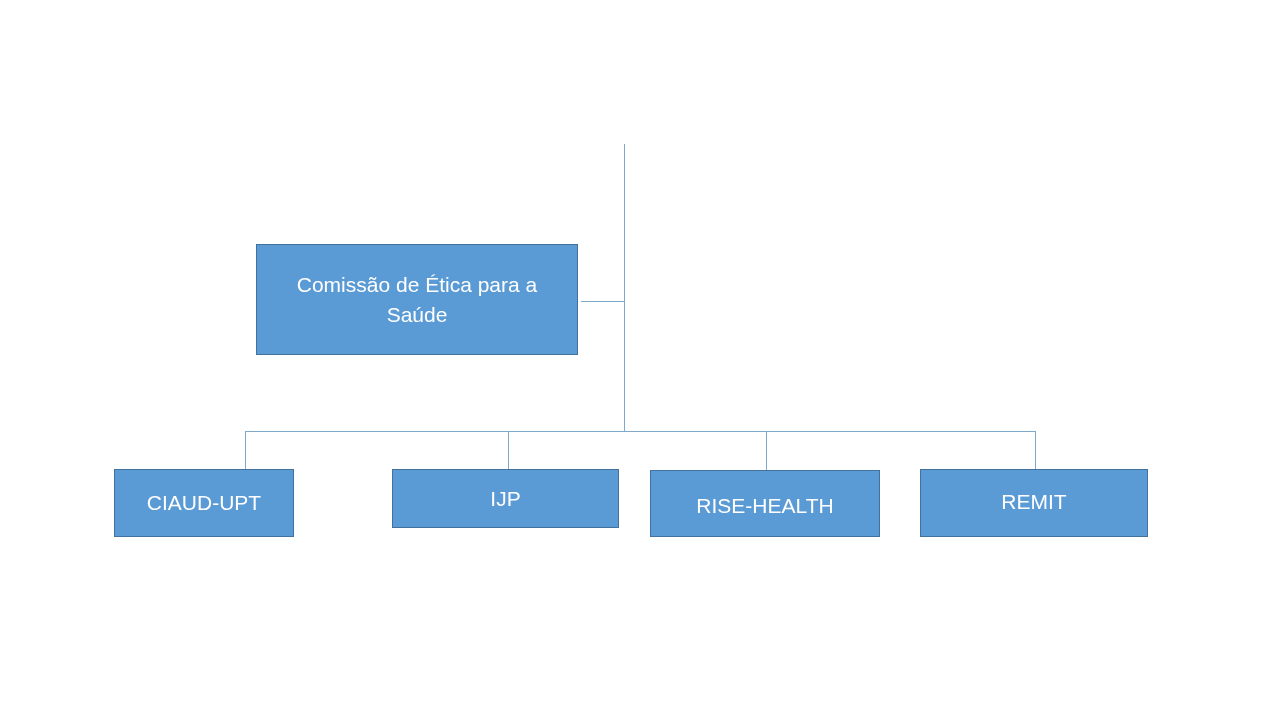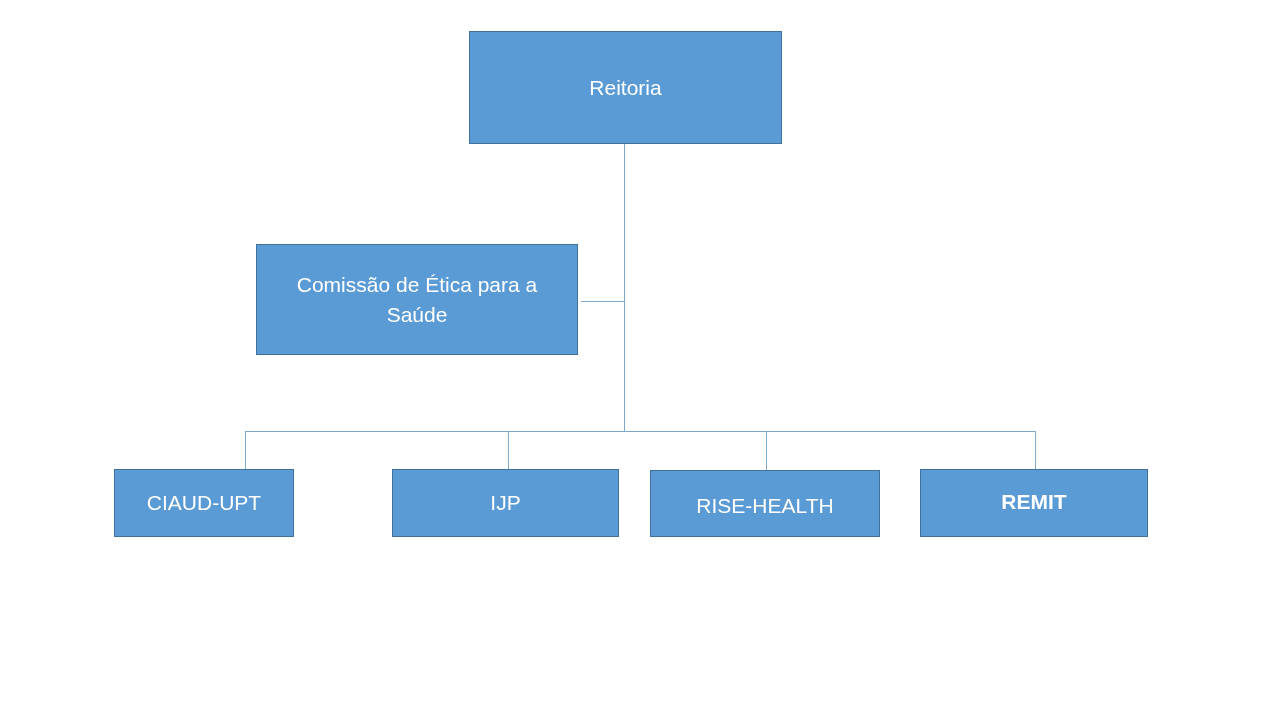--- a/index.html
+++ b/index.html
@@ -31,23 +31,23 @@
     justify-content: center;
     text-align: center;
     font-size: 21px;
     line-height: 30px;
   }
   .node .label { display: block; }
   .node-root   { left: 469px; top: 31px;  width: 313px; height: 113px; }
   .node-ethics { left: 256px; top: 244px; width: 322px; height: 111px; }
   .node-ethics .label { width: 292px; }
   .node-child-0 { left: 114px; top: 469px; width: 180px; height: 68px; }
-  .node-child-1 { left: 392px; top: 469px; width: 227px; height: 68px; }
+  .node-child-1 { left: 392px; top: 469px; width: 227px; height: 59px; }
   .node-child-2 { left: 650px; top: 470px; width: 230px; height: 67px; padding-top: 4px; text-align: center; }
-  .node-child-3 { left: 920px; top: 469px; width: 228px; height: 68px; padding-bottom: 2px; font-weight: bold; }
+  .node-child-3 { left: 920px; top: 469px; width: 228px; height: 68px; padding-bottom: 2px; }
   .connector {
     position: absolute;
     background: var(--connector);
   }
   .conn-trunk      { left: 624px; top: 144px; width: 1px;  height: 287px; }
   .conn-ethics     { left: 581px; top: 301px; width: 43px; height: 1px; }
   .conn-dist       { left: 245px; top: 431px; width: 791px; height: 1px; }
   .conn-drop-0     { left: 245px;  top: 431px; width: 1px; height: 38px; }
   .conn-drop-1     { left: 508px;  top: 431px; width: 1px; height: 38px; }
   .conn-drop-2     { left: 766px;  top: 431px; width: 1px; height: 39px; }
@@ -59,23 +59,20 @@
 <div class="canvas">
 
   <div class="connector conn-trunk"></div>
   <div class="connector conn-ethics"></div>
   <div class="connector conn-dist"></div>
   <div class="connector conn-drop-0"></div>
   <div class="connector conn-drop-1"></div>
   <div class="connector conn-drop-2"></div>
   <div class="connector conn-drop-3"></div>
 
-  <div class="node node-root">
-    <span class="label">Reitoria</span>
-  </div>
 
   <div class="node node-ethics">
     <span class="label">Comissão de Ética para a Saúde</span>
   </div>
 
   <div class="node node-child-0">
     <span class="label">CIAUD-UPT</span>
   </div>
 
   <div class="node node-child-1">

